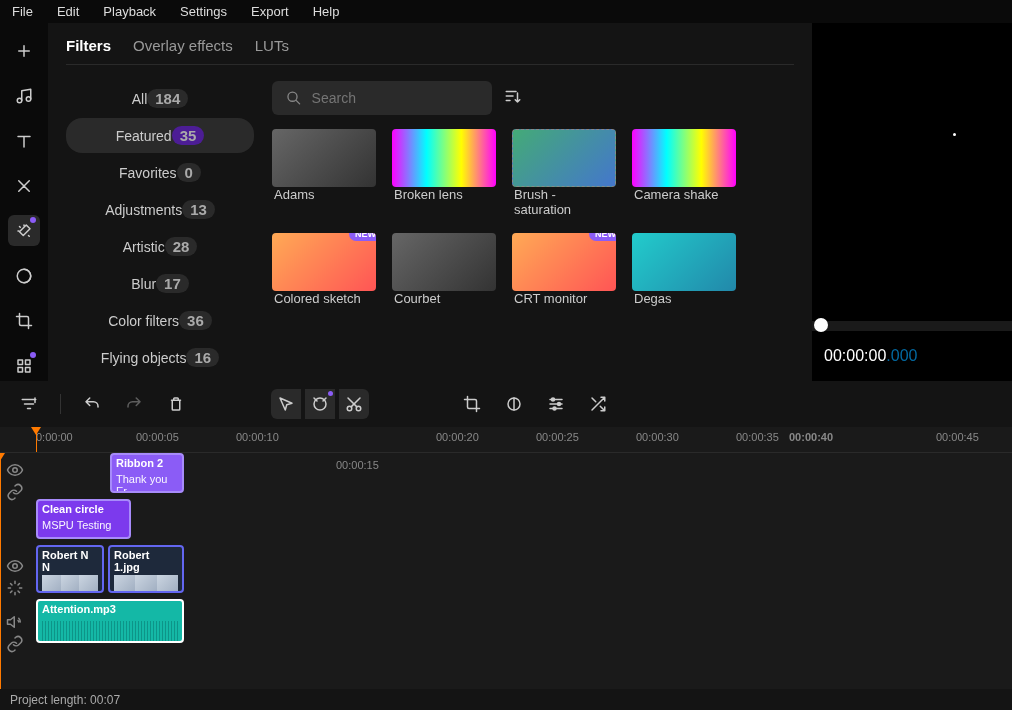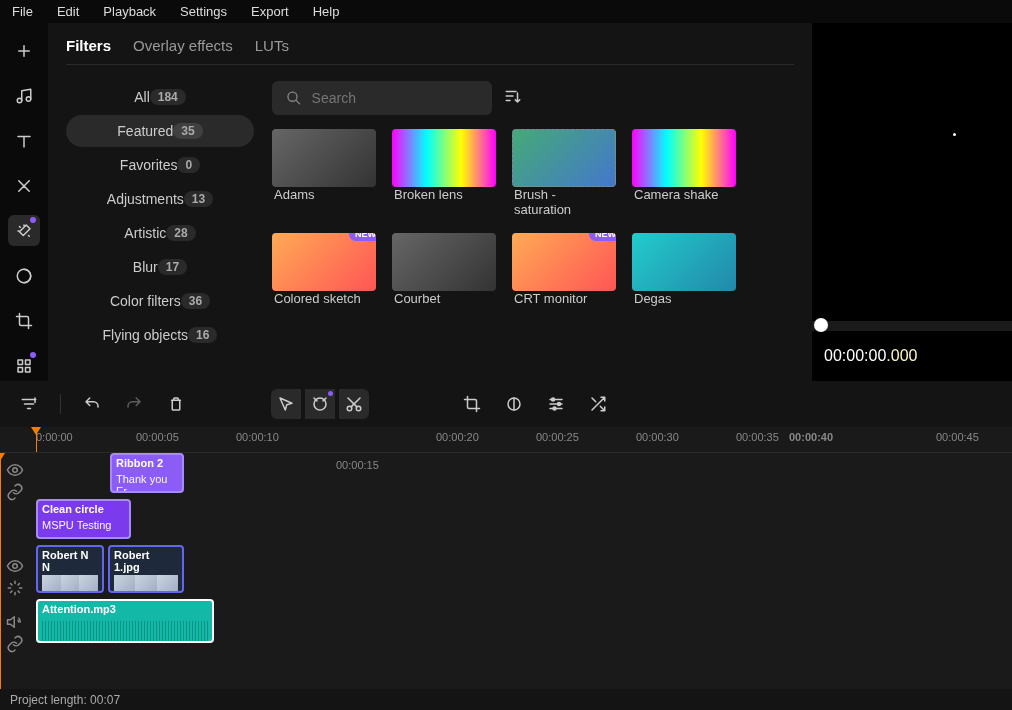--- a/index.html
+++ b/index.html
@@ -12,22 +12,22 @@
 .left-tools .tool.active{background:#2a2a2a}
 .left-tools .dot{position:absolute;top:2px;right:4px;width:6px;height:6px;background:#8b5cf6;border-radius:50%}
 .panel{flex:1;background:#141414;padding:14px 18px;display:flex;flex-direction:column}
 .tabs{display:flex;gap:22px;font-size:15px;padding-bottom:10px;border-bottom:1px solid #2a2a2a;margin-bottom:16px}
 .tabs span{color:#999;cursor:pointer}
 .tabs span.active{color:#fff;font-weight:600}
 .panel-body{display:flex;gap:18px;flex:1;overflow:hidden}
 .cats{width:188px;display:flex;flex-direction:column;gap:2px}
 .cat{display:flex;justify-content:center;align-items:center;padding:8px 12px;border-radius:16px;cursor:pointer;font-size:14px}
 .cat.active{background:#2a2a2a}
-.cat .count{background:#2a2a2a;padding:1px 8px;border-radius:10px;font-size:12px;color:#aaa;font-weight:600}
-.cat.active .count{background:#404040}
+.cat .count{background:#2a2a2a;padding:1px 8px;border-radius:10px;font-size:15px;color:#aaa;font-weight:600}
+.cat.active .count{background:#4c1d95}
 .filters-area{flex:1}
 .search-row{display:flex;gap:12px;align-items:center;margin-bottom:14px}
 .search{flex:0 0 220px;background:#2a2a2a;border-radius:6px;padding:8px 14px;display:flex;align-items:center;gap:10px;color:#888}
 .search input{background:none;border:none;color:#ccc;outline:none;font-size:14px;width:100%}
 .sort-btn{color:#ccc;cursor:pointer;font-size:16px}
 .filter-grid{display:grid;grid-template-columns:repeat(4,104px);gap:16px 16px}
 .filter-item{cursor:pointer}
 .thumb{width:104px;height:58px;border-radius:4px;background:linear-gradient(135deg,#666,#333);position:relative;overflow:hidden}
 .thumb.rainbow{background:linear-gradient(90deg,#f0f,#0ff,#ff0,#f0f)}
 .thumb.blue{background:linear-gradient(135deg,#4a7,#47c)}
@@ -35,21 +35,21 @@
 .thumb.teal{background:linear-gradient(135deg,#2cc,#28a)}
 .thumb.dashed{border:1px dashed #888}
 .badge-new{position:absolute;top:-6px;right:-6px;background:#8b5cf6;color:#fff;font-size:9px;font-weight:700;padding:2px 6px;border-radius:8px}
 .fitem-label{font-size:13px;padding-left:2px}
 .preview{width:200px;background:#000;position:relative;display:flex;flex-direction:column}
 .preview-canvas{flex:1;background:#000;position:relative}
 .preview-canvas .spot{position:absolute;top:110px;right:56px;width:3px;height:3px;background:#fff;border-radius:50%}
 .scrub{height:10px;background:#1a1a1a;position:relative}
 .scrub .head{position:absolute;left:2px;top:-3px;width:14px;height:14px;background:#fff;border-radius:50%}
 .timecode{padding:16px 12px;font-size:16px;color:#fff}
-.timecode .ms{color:#fef9c3}
+.timecode .ms{color:#0369a1}
 .timeline-area{background:#1a1a1a;height:330px;display:flex;flex-direction:column}
 .tl-toolbar{display:flex;align-items:center;gap:12px;padding:8px 14px;background:#141414}
 .tl-btn{width:30px;height:30px;display:flex;align-items:center;justify-content:center;color:#ccc;cursor:pointer;border-radius:6px}
 .tl-btn.grouped{background:#2a2a2a;margin-right:-8px}
 .tl-btn.grouped.last{margin-right:8px}
 .tl-sep{width:1px;height:20px;background:#333;margin:0 4px}
 .ruler{height:26px;position:relative;border-bottom:1px solid #2a2a2a;padding-left:36px}
 .ruler .tick{position:absolute;top:4px;font-size:11px;color:#888}
 .playhead{position:absolute;left:36px;top:0;bottom:0;width:1px;background:#ff7a00;z-index:5}
 .playhead::before{content:"";position:absolute;top:0;left:-5px;border:5px solid transparent;border-top:8px solid #ff7a00}
@@ -384,21 +384,21 @@
 
     <div class="track-icons" style="top:160px">
       <svg viewBox="0 0 24 24">
           <path d="M11 5L6 9H2v6h4l5 4zM19 12a7 7 0 00-2-5M17 12a3 3 0 00-1-2"></path>
         </svg>
       <svg viewBox="0 0 24 24">
           <path d="M10 13a5 5 0 007 0l3-3a5 5 0 00-7-7l-1 1M14 11a5 5 0 00-7 0l-3 3a5 5 0 007 7l1-1"></path>
         </svg>
     </div>
     <div class="track" style="height:44px">
-      <div class="clip audio" style="left:0;width:178px">
+      <div class="clip audio" style="left:0;width:148px">
         <div class="l1">Attention.mp3</div>
         <div class="wave"></div>
       </div>
     </div>
   </div>
 
   <div class="status">Project length: 00:07</div>
 </div>
 
 </body></html>

